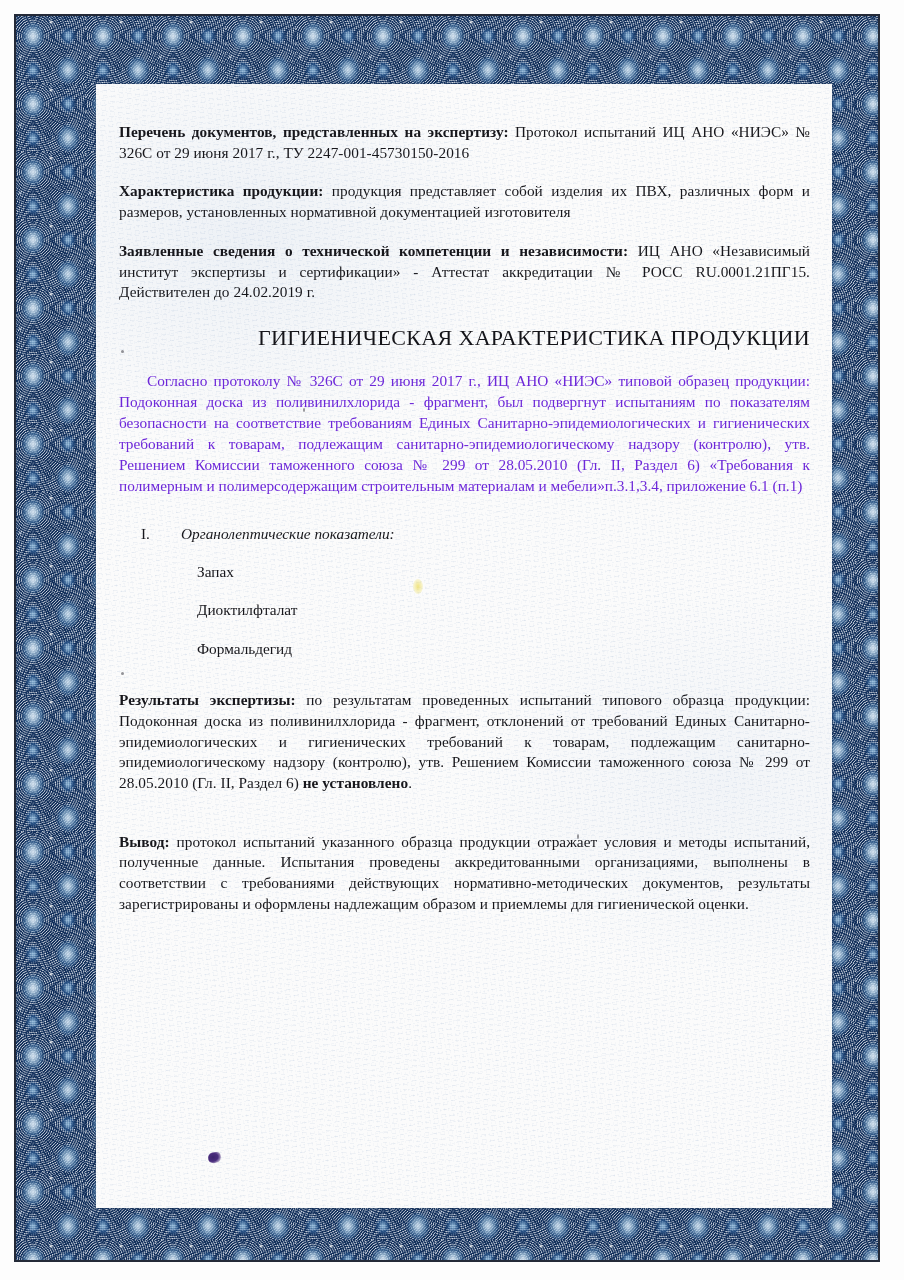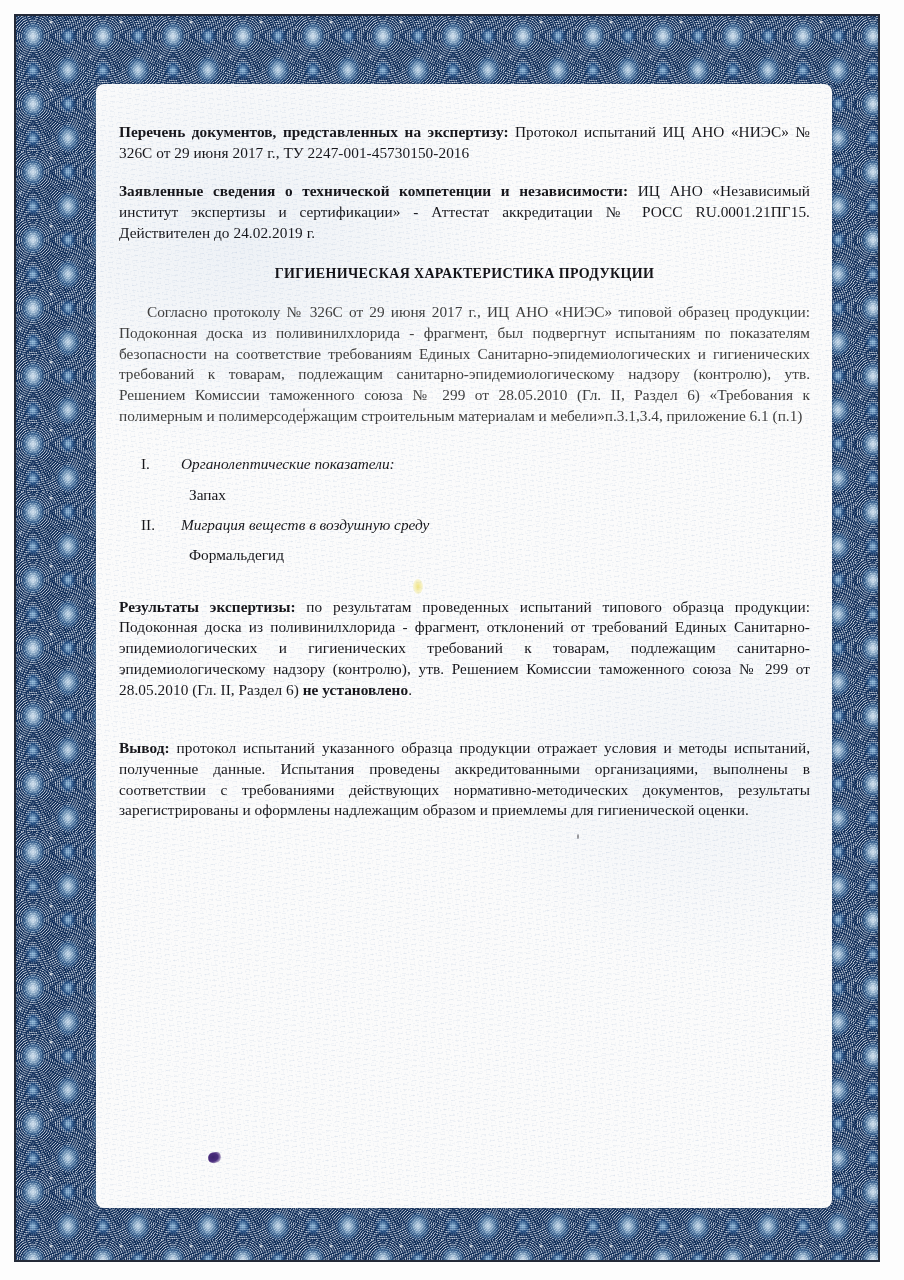--- a/index.html
+++ b/index.html
@@ -99,21 +99,20 @@
   
   .sheet {
     position: absolute;
     left: 80px;
     top: 68px;
     width: 736px;
     height: 1124px;
     background: #fbfbfb;
     box-shadow: 0 0 0 1px rgba(40,60,90,.18);
     overflow: hidden;
-    border-radius: 8px;
   }
   
   .sheet::before {
     content: "";
     position: absolute;
     inset: 0;
     pointer-events: none;
     background-image:
       repeating-linear-gradient(7deg,
          rgba(120,150,190,.10) 0px, rgba(120,150,190,.10) 0.5px,
@@ -143,32 +142,32 @@
     text-align: justify;
     text-justify: inter-word;
     letter-spacing: .05px;
   }
   p.para.tight { margin-bottom: 4px; }
   .lead { font-weight: bold; }
   .strong { font-weight: bold; }
 
   h1.doc-title {
     margin: 22px 0 20px 0;
-    font-size: 14px;
-    font-weight: bold;
-    text-align: center;
+    font-size: 22px;
+    font-weight: normal;
+    text-align: right;
     letter-spacing: .35px;
     color: #141419;
   }
 
   p.body-para {
     margin: 0 0 6px 0;
     font-size: 15.3px;
     line-height: 1.37;
-    color: #404040;
+    color: #6d28d9;
     text-align: justify;
     text-justify: inter-word;
     text-indent: 28px;
   }
 
   
   .indicator-list {
     margin: 26px 0 30px 0;
     padding: 0;
     list-style: none;
@@ -181,21 +180,21 @@
     color: #17171c;
   }
   .ind-num {
     width: 62px;
     flex: 0 0 62px;
     padding-left: 22px;
     box-sizing: border-box;
   }
   .ind-label { flex: 1; font-style: italic; }
   .ind-sub {
-    margin: 8px;
+    margin: 16px;
     padding-left: 62px;
     font-size: 15.3px;
     line-height: 1.46;
     color: #17171c;
   }
 
   .gap-block { height: 20px; }
 
   
   .ink-blot {
@@ -232,42 +231,40 @@
   <div class="plate">
 
     <div class="guilloche"></div>
     <div class="guilloche-dots"></div>
 
     <div class="sheet">
       <div class="content">
 
         <p class="para"><span class="lead">Перечень документов, представленных на экспертизу:</span><span> Протокол испытаний ИЦ АНО «НИЭС» № 326С от 29 июня 2017 г., ТУ 2247-001-45730150-2016</span></p>
 
+        <p class="para"><span class="lead">Характеристика продукции:</span><span> продукция представляет собой изделия их ПВХ, различных форм и размеров, установленных нормативной документацией изготовителя</span></p>
 
         <p class="para tight"><span class="lead">Заявленные сведения о технической компетенции и независимости:</span><span> ИЦ АНО «Независимый институт экспертизы и сертификации» - Аттестат аккредитации № РОСС RU.0001.21ПГ15. Действителен до 24.02.2019 г.</span></p>
 
         <h1 class="doc-title">ГИГИЕНИЧЕСКАЯ ХАРАКТЕРИСТИКА ПРОДУКЦИИ</h1>
 
         <p class="body-para">Согласно протоколу № 326С от 29 июня 2017 г., ИЦ АНО «НИЭС» типовой образец продукции: Подоконная доска из поливинилхлорида - фрагмент, был подвергнут испытаниям по показателям безопасности на соответствие требованиям Единых Санитарно-эпидемиологических и гигиенических требований к товарам, подлежащим санитарно-эпидемиологическому надзору (контролю), утв. Решением Комиссии таможенного союза № 299 от 28.05.2010 (Гл. II, Раздел 6) «Требования к полимерным и полимерсодержащим строительным материалам и мебели»п.3.1,3.4, приложение 6.1 (п.1)</p>
 
         <ul class="indicator-list">
 
           <li class="ind-group">
             <div class="ind-head">
               <span class="ind-num">I.</span>
               <span class="ind-label">Органолептические показатели:</span>
             </div>
             <div class="ind-sub">Запах</div>
           </li>
 
           <li class="ind-group">
-            <div class="ind-head">
-              <span class="ind-num">II.</span>
-              <span class="ind-label">Миграция веществ в воздушную среду</span>
-            </div>
+            <div class="ind-sub">Диоктилфталат</div>
             <div class="ind-sub">Формальдегид</div>
           </li>
 
         </ul>
 
         <p class="para"><span class="lead">Результаты экспертизы:</span><span> по результатам проведенных испытаний типового образца продукции: Подоконная доска из поливинилхлорида - фрагмент, отклонений от требований Единых Санитарно-эпидемиологических и гигиенических требований к товарам, подлежащим санитарно-эпидемиологическому надзору (контролю), утв. Решением Комиссии таможенного союза № 299 от 28.05.2010 (Гл. II, Раздел 6) </span><span class="strong">не установлено</span><span>.</span></p>
 
         <div class="gap-block"></div>
 
         <p class="para"><span class="lead">Вывод:</span><span> протокол испытаний указанного образца продукции отражает условия и методы испытаний, полученные данные. Испытания проведены аккредитованными организациями, выполнены в соответствии с требованиями действующих нормативно-методических документов, результаты зарегистрированы и оформлены надлежащим образом и приемлемы для гигиенической оценки.</span></p>

